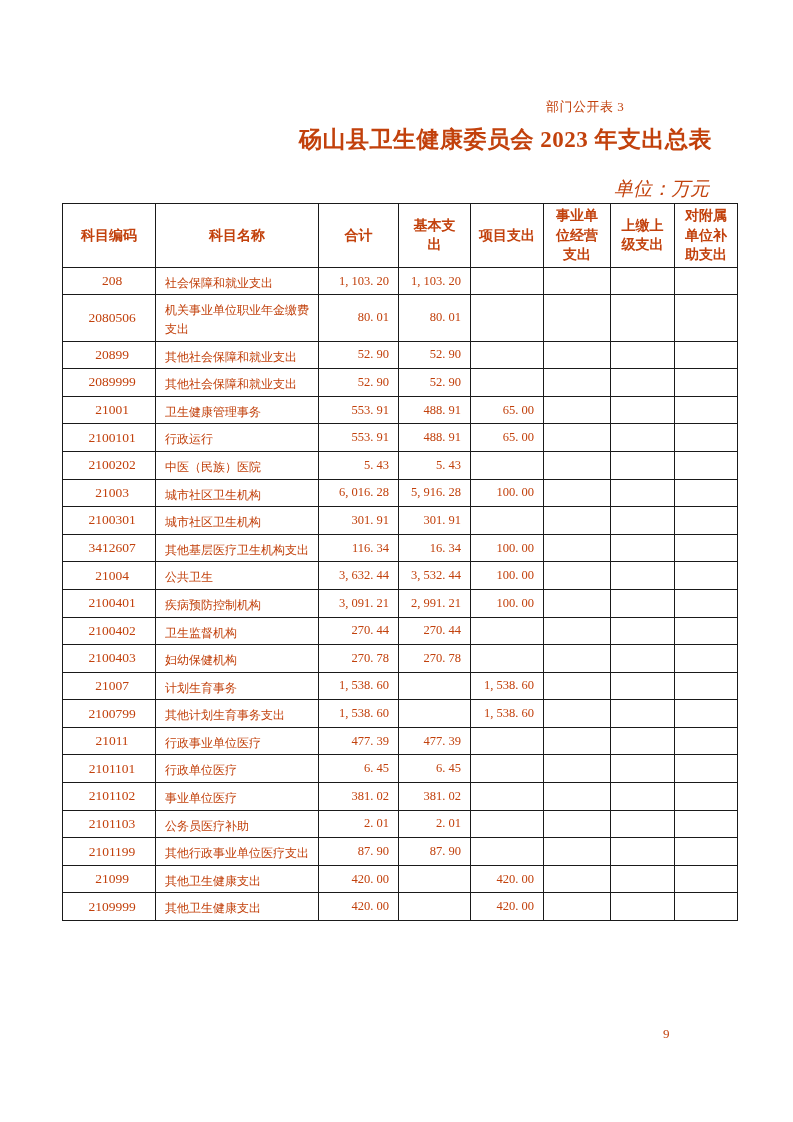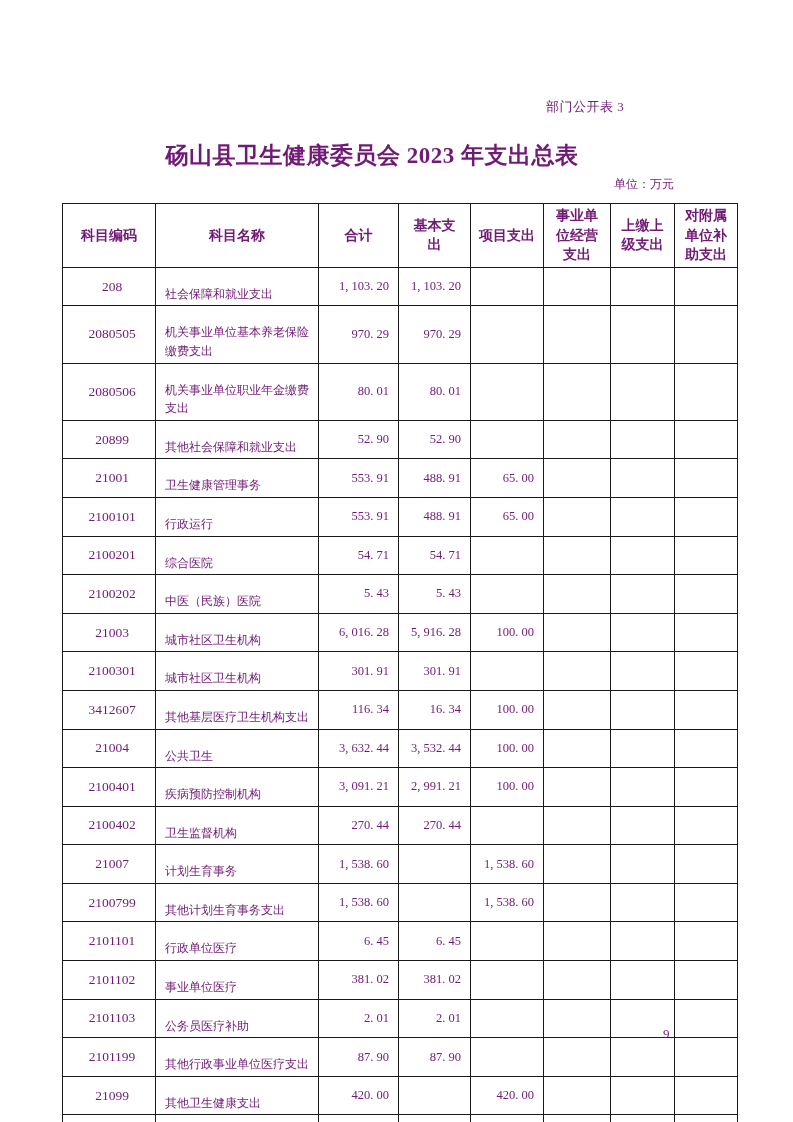--- a/index.html
+++ b/index.html
@@ -2,46 +2,47 @@
 <html><head>
 <meta charset="utf-8">
 <style>
   html, body { margin: 0; padding: 0; background: #ffffff; }
   .page {
     position: relative;
     width: 793px;
     height: 1122px;
     background: #ffffff;
     font-family: "Liberation Serif", "DejaVu Serif", serif;
-    color: #701a75;
+    color: #c2410c;
     overflow: hidden;
   }
   .corner-note {
     position: absolute;
     top: 98px;
     left: 546px;
     font-size: 13px;
     letter-spacing: 0.5px;
   }
   .title {
     position: absolute;
     top: 124px;
     left: 0;
     width: 712px;
-    margin: 16px;
-    text-align: center;
+    margin: 0;
+    text-align: right;
     font-size: 23px;
     font-weight: bold;
     letter-spacing: 0.5px;
   }
   .unit-label {
     position: absolute;
     top: 176px;
     left: 614px;
-    font-size: 12px;
+    font-size: 19px;
+    font-style: italic;
   }
   table.budget-table {
     position: absolute;
     top: 203px;
     left: 62px;
     width: 675px;
     border-collapse: collapse;
     table-layout: fixed;
   }
   .budget-table th, .budget-table td {
@@ -62,21 +63,21 @@
   .budget-table td { vertical-align: middle; }
   .budget-table td.c0 {
     font-size: 13.5px;
     text-align: center;
     padding: 0 2px 0 8px;
     margin-top: 9px;
   }
   .budget-table td.c1 {
     font-size: 12px;
     text-align: left;
-    padding: 17px 4px 2px 9px;
+    padding: 6px 4px 2px 9px;
     line-height: 1.55;
     word-break: break-all;
   }
   .budget-table td.num {
     font-size: 12.5px;
     text-align: right;
     padding: 0 9px 0 2px;
     white-space: nowrap;
   }
   .page-number {
@@ -131,41 +132,41 @@
           <td class="c0">208</td>
           <td class="c1">社会保障和就业支出</td>
           <td class="num c2">1, 103. 20</td>
           <td class="num c3">1, 103. 20</td>
           <td class="num c4"></td>
           <td class="num c5"></td>
           <td class="num c6"></td>
           <td class="num c7"></td>
         </tr>
         <tr>
-          <td class="c0">2080505</td>
-          <td class="c1">机关事业单位基本养老保险缴费支出</td>
-          <td class="num c2">970. 29</td>
-          <td class="num c3">970. 29</td>
-          <td class="num c4"></td>
-          <td class="num c5"></td>
-          <td class="num c6"></td>
-          <td class="num c7"></td>
-        </tr>
-        <tr>
           <td class="c0">2080506</td>
           <td class="c1">机关事业单位职业年金缴费支出</td>
           <td class="num c2">80. 01</td>
           <td class="num c3">80. 01</td>
           <td class="num c4"></td>
           <td class="num c5"></td>
           <td class="num c6"></td>
           <td class="num c7"></td>
         </tr>
         <tr>
           <td class="c0">20899</td>
+          <td class="c1">其他社会保障和就业支出</td>
+          <td class="num c2">52. 90</td>
+          <td class="num c3">52. 90</td>
+          <td class="num c4"></td>
+          <td class="num c5"></td>
+          <td class="num c6"></td>
+          <td class="num c7"></td>
+        </tr>
+        <tr>
+          <td class="c0">2089999</td>
           <td class="c1">其他社会保障和就业支出</td>
           <td class="num c2">52. 90</td>
           <td class="num c3">52. 90</td>
           <td class="num c4"></td>
           <td class="num c5"></td>
           <td class="num c6"></td>
           <td class="num c7"></td>
         </tr>
         <tr>
           <td class="c0">21001</td>
@@ -181,30 +182,20 @@
           <td class="c0">2100101</td>
           <td class="c1">行政运行</td>
           <td class="num c2">553. 91</td>
           <td class="num c3">488. 91</td>
           <td class="num c4">65. 00</td>
           <td class="num c5"></td>
           <td class="num c6"></td>
           <td class="num c7"></td>
         </tr>
         <tr>
-          <td class="c0">2100201</td>
-          <td class="c1">综合医院</td>
-          <td class="num c2">54. 71</td>
-          <td class="num c3">54. 71</td>
-          <td class="num c4"></td>
-          <td class="num c5"></td>
-          <td class="num c6"></td>
-          <td class="num c7"></td>
-        </tr>
-        <tr>
           <td class="c0">2100202</td>
           <td class="c1">中医（民族）医院</td>
           <td class="num c2">5. 43</td>
           <td class="num c3">5. 43</td>
           <td class="num c4"></td>
           <td class="num c5"></td>
           <td class="num c6"></td>
           <td class="num c7"></td>
         </tr>
         <tr>
@@ -261,40 +252,60 @@
           <td class="c0">2100402</td>
           <td class="c1">卫生监督机构</td>
           <td class="num c2">270. 44</td>
           <td class="num c3">270. 44</td>
           <td class="num c4"></td>
           <td class="num c5"></td>
           <td class="num c6"></td>
           <td class="num c7"></td>
         </tr>
         <tr>
+          <td class="c0">2100403</td>
+          <td class="c1">妇幼保健机构</td>
+          <td class="num c2">270. 78</td>
+          <td class="num c3">270. 78</td>
+          <td class="num c4"></td>
+          <td class="num c5"></td>
+          <td class="num c6"></td>
+          <td class="num c7"></td>
+        </tr>
+        <tr>
           <td class="c0">21007</td>
           <td class="c1">计划生育事务</td>
           <td class="num c2">1, 538. 60</td>
           <td class="num c3"></td>
           <td class="num c4">1, 538. 60</td>
           <td class="num c5"></td>
           <td class="num c6"></td>
           <td class="num c7"></td>
         </tr>
         <tr>
           <td class="c0">2100799</td>
           <td class="c1">其他计划生育事务支出</td>
           <td class="num c2">1, 538. 60</td>
           <td class="num c3"></td>
           <td class="num c4">1, 538. 60</td>
           <td class="num c5"></td>
           <td class="num c6"></td>
           <td class="num c7"></td>
         </tr>
         <tr>
+          <td class="c0">21011</td>
+          <td class="c1">行政事业单位医疗</td>
+          <td class="num c2">477. 39</td>
+          <td class="num c3">477. 39</td>
+          <td class="num c4"></td>
+          <td class="num c5"></td>
+          <td class="num c6"></td>
+          <td class="num c7"></td>
+        </tr>
+        <tr>
           <td class="c0">2101101</td>
           <td class="c1">行政单位医疗</td>
           <td class="num c2">6. 45</td>
           <td class="num c3">6. 45</td>
           <td class="num c4"></td>
           <td class="num c5"></td>
           <td class="num c6"></td>
           <td class="num c7"></td>
         </tr>
         <tr>

